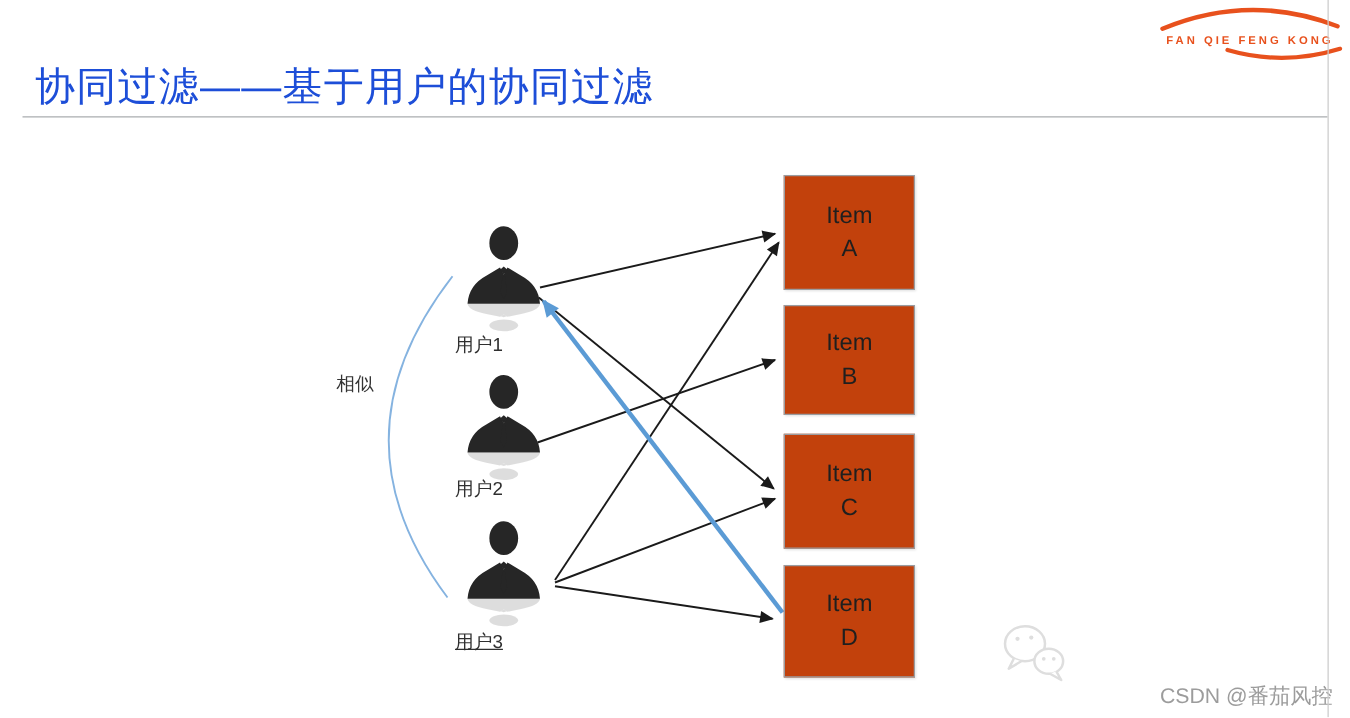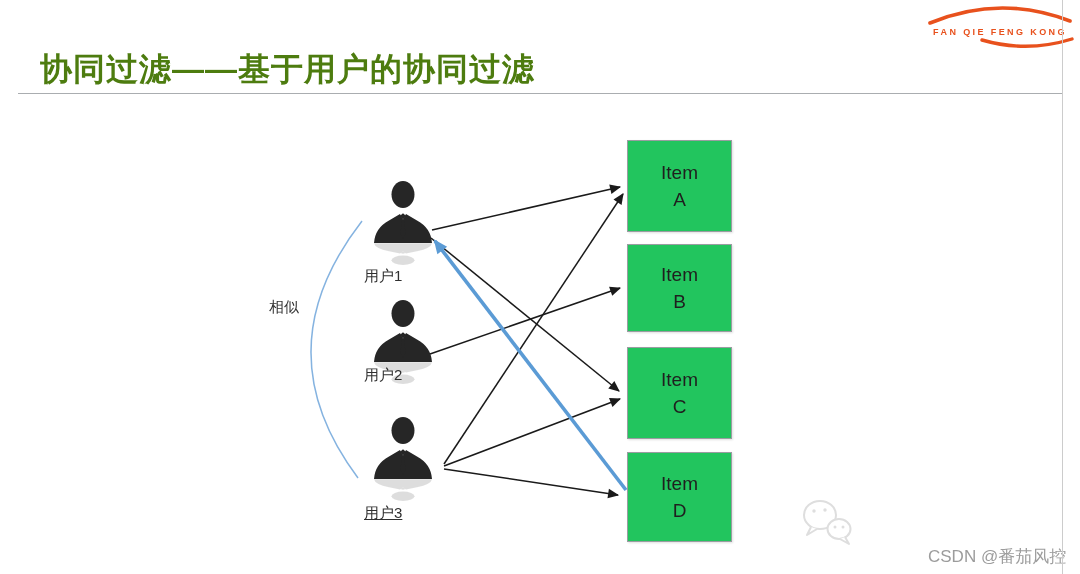--- a/index.html
+++ b/index.html
@@ -2,40 +2,40 @@
 <html><head>
 <meta charset="utf-8">
 <style>
   html,body{margin:0;padding:0;background:#ffffff;}
   .stage{
     position:relative;width:1080px;height:574px;background:#ffffff;overflow:hidden;
     font-family:"Liberation Sans","DejaVu Sans",sans-serif;
   }
   
   .slide-title{
-    position:absolute;left:40px;top:48px;
-    font-size:32px;font-weight:700;color:#4d7c0f;letter-spacing:1px;white-space:nowrap;
+    position:absolute;left:28px;top:48px;
+    font-size:32px;font-weight:400;color:#1d4ed8;letter-spacing:1px;white-space:nowrap;
   }
   .title-rule{
     position:absolute;left:18px;top:93px;width:1044px;height:1px;background:#aaadb0;
   }
   
   .logo{position:absolute;left:925px;top:3px;width:150px;text-align:center;}
   .logo-title{
     font-size:29px;font-weight:900;color:#e8511d;line-height:30px;letter-spacing:0.5px;white-space:nowrap;
   }
   .logo-sub{
     font-size:9px;font-weight:700;color:#e8511d;letter-spacing:2.4px;margin-top:2px;white-space:nowrap;
   }
   .logo svg{display:block;margin:0 auto;}
   .logo .arc-bottom{margin-right:0;margin-left:auto;}
   
   .diagram-svg{position:absolute;left:0;top:0;width:1080px;height:574px;}
   .item-box{
-    position:absolute;left:627px;width:103px;background:#22c55e;
+    position:absolute;left:627px;width:103px;background:#c2410c;
     border:1px solid #9a9da1;box-shadow:1px 1px 2px rgba(0,0,0,0.12);
     display:flex;flex-direction:column;align-items:center;justify-content:center;
     font-size:19px;line-height:27px;color:#1f1f1f;
   }
   .user-label{
     position:absolute;width:80px;text-align:left;
     font-size:15px;color:#2f2f2f;
   }
   .similar-label{
     position:absolute;left:269px;top:298px;font-size:15px;color:#333333;
@@ -109,21 +109,21 @@
 
     <use href="#person" transform="translate(373,417)"></use>
     <g transform="translate(373,501) scale(1,-0.35)" opacity="0.15">
         <use href="#person"></use>
       </g>
   </svg>
 
   <div class="similar-label">相似</div>
 
   <div class="user-label" style="left:364px;top:267px;">用户1</div>
-  <div class="user-label" style="left:364px;top:366px;">用户2</div>
+  <div class="user-label" style="left:364px;top:382px;">用户2</div>
   <div class="user-label" style="left:364px;top:504px;text-decoration:underline;">用户3</div>
 
   <div class="item-box" style="top:140px;height:90px;">
     <span>Item</span>
     <span>A</span>
   </div>
   <div class="item-box" style="top:244px;height:86px;">
     <span>Item</span>
     <span>B</span>
   </div>

